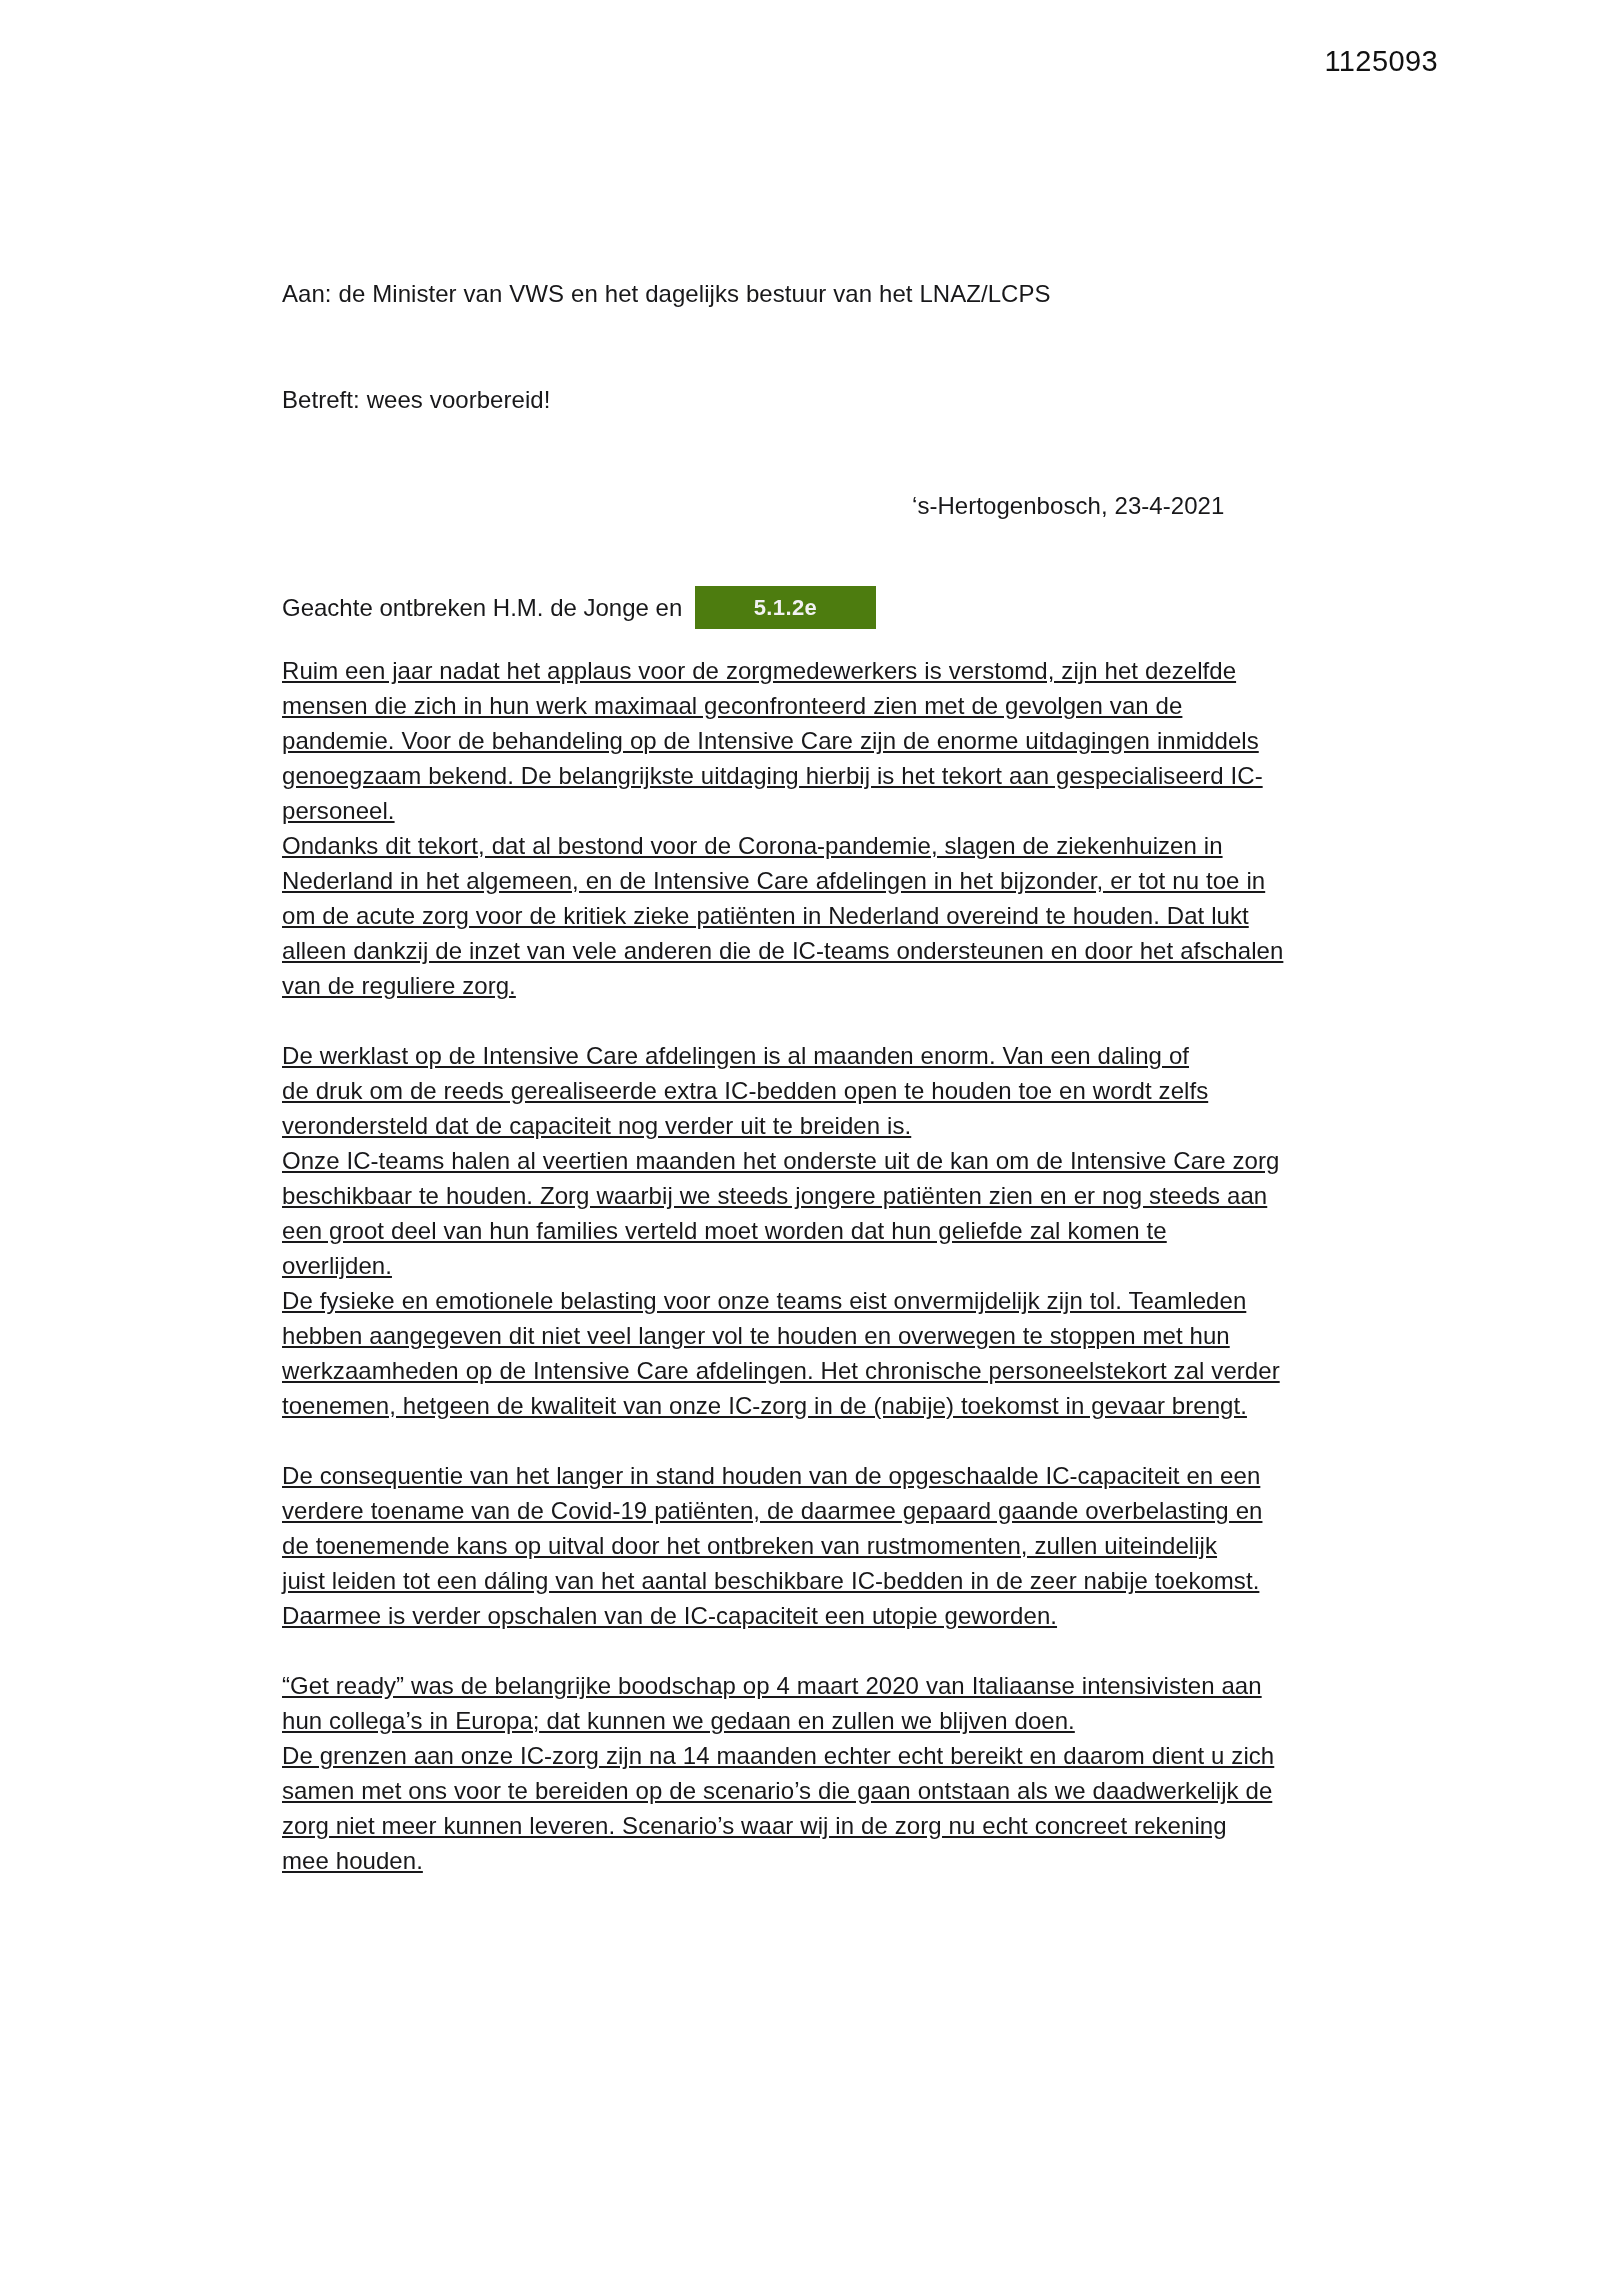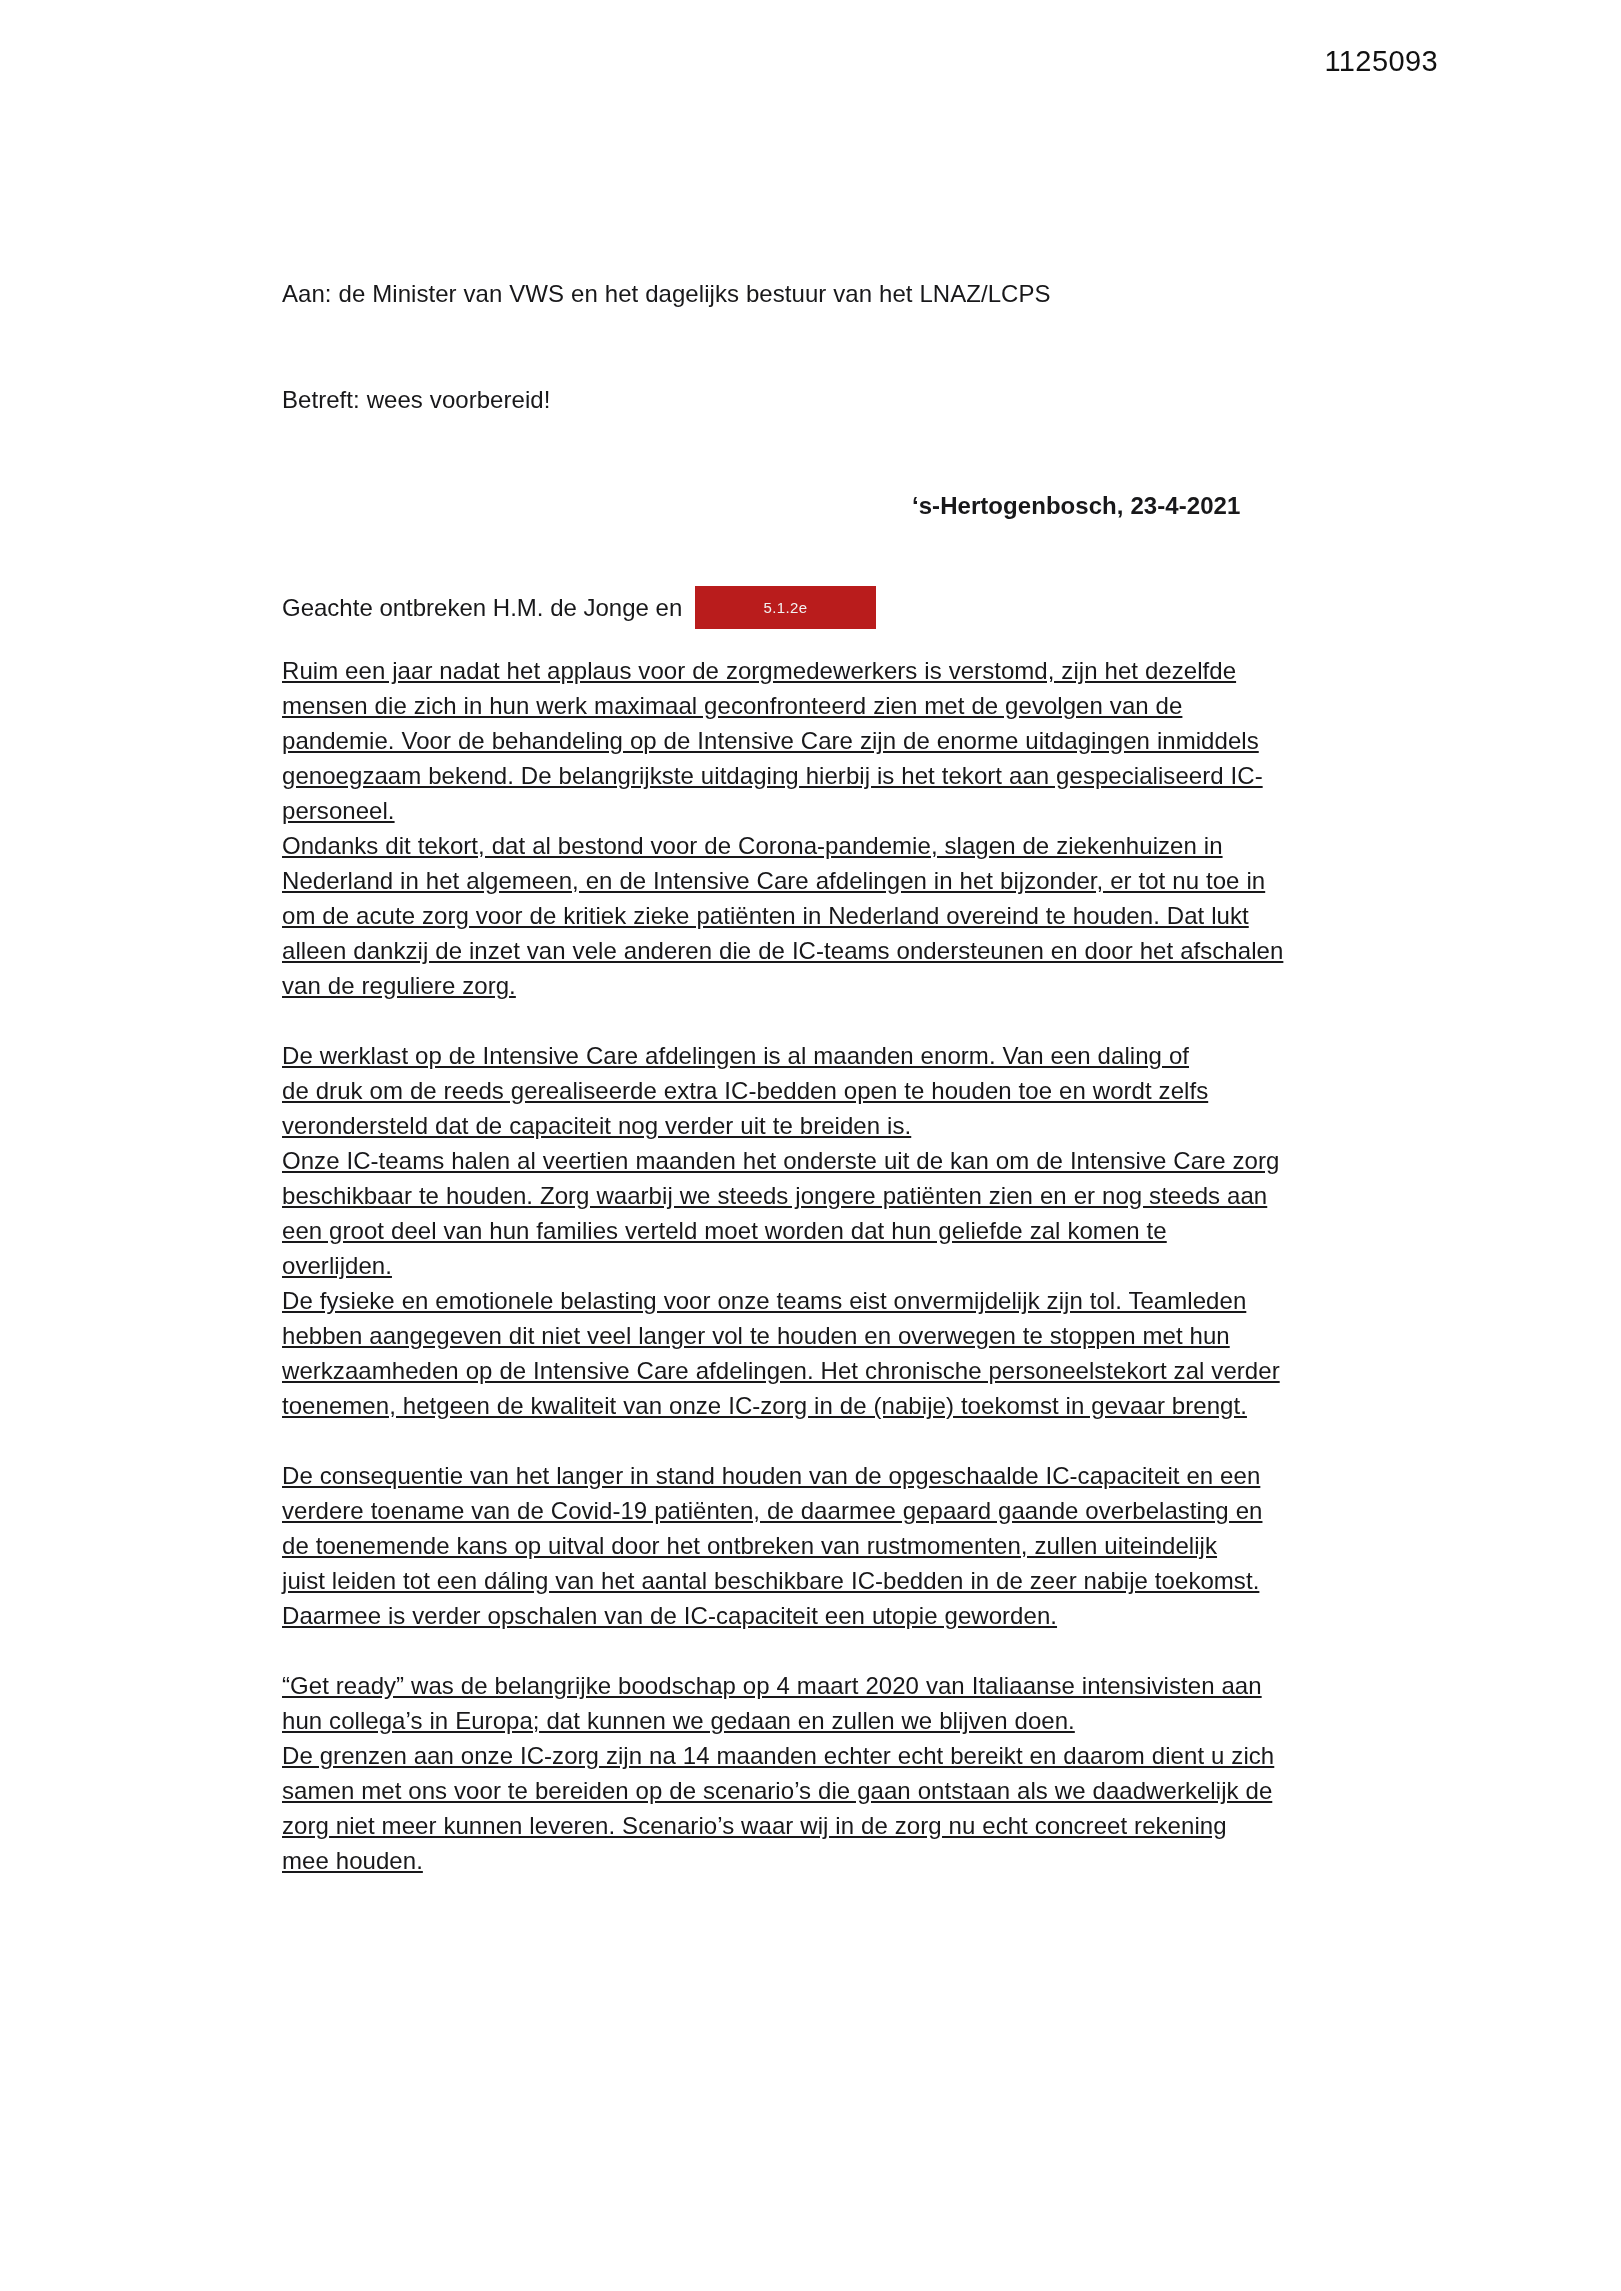--- a/index.html
+++ b/index.html
@@ -56,21 +56,20 @@
 
   .subject {
     margin-bottom: 71px;
   }
 
   .dateline {
     text-align: left;
     padding-left: 630px;
     margin-bottom: 59px;
     white-space: nowrap;
-    font-weight: bold;
   }
 
   
   .salutation {
     position: relative;
     display: flex;
     align-items: center;
     height: 51px;
     margin-bottom: 19.6px;
   }
@@ -80,25 +79,26 @@
     color: #18181a;
     white-space: nowrap;
   }
   .redaction {
     display: inline-flex;
     align-items: center;
     justify-content: center;
     width: 181px;
     height: 43px;
     margin-left: 12.7px;
-    background: #b91c1c;
+    background: #4d7c0f;
     color: #f2f2f2;
-    font-size: 15px;
+    font-size: 22px;
     letter-spacing: 0.4px;
     user-select: none;
+    font-weight: bold;
   }
 
   
   .para {
     margin: 0 0 35px 0;
   }
   .para:last-child {
     margin-bottom: 0;
   }
   .para p {

